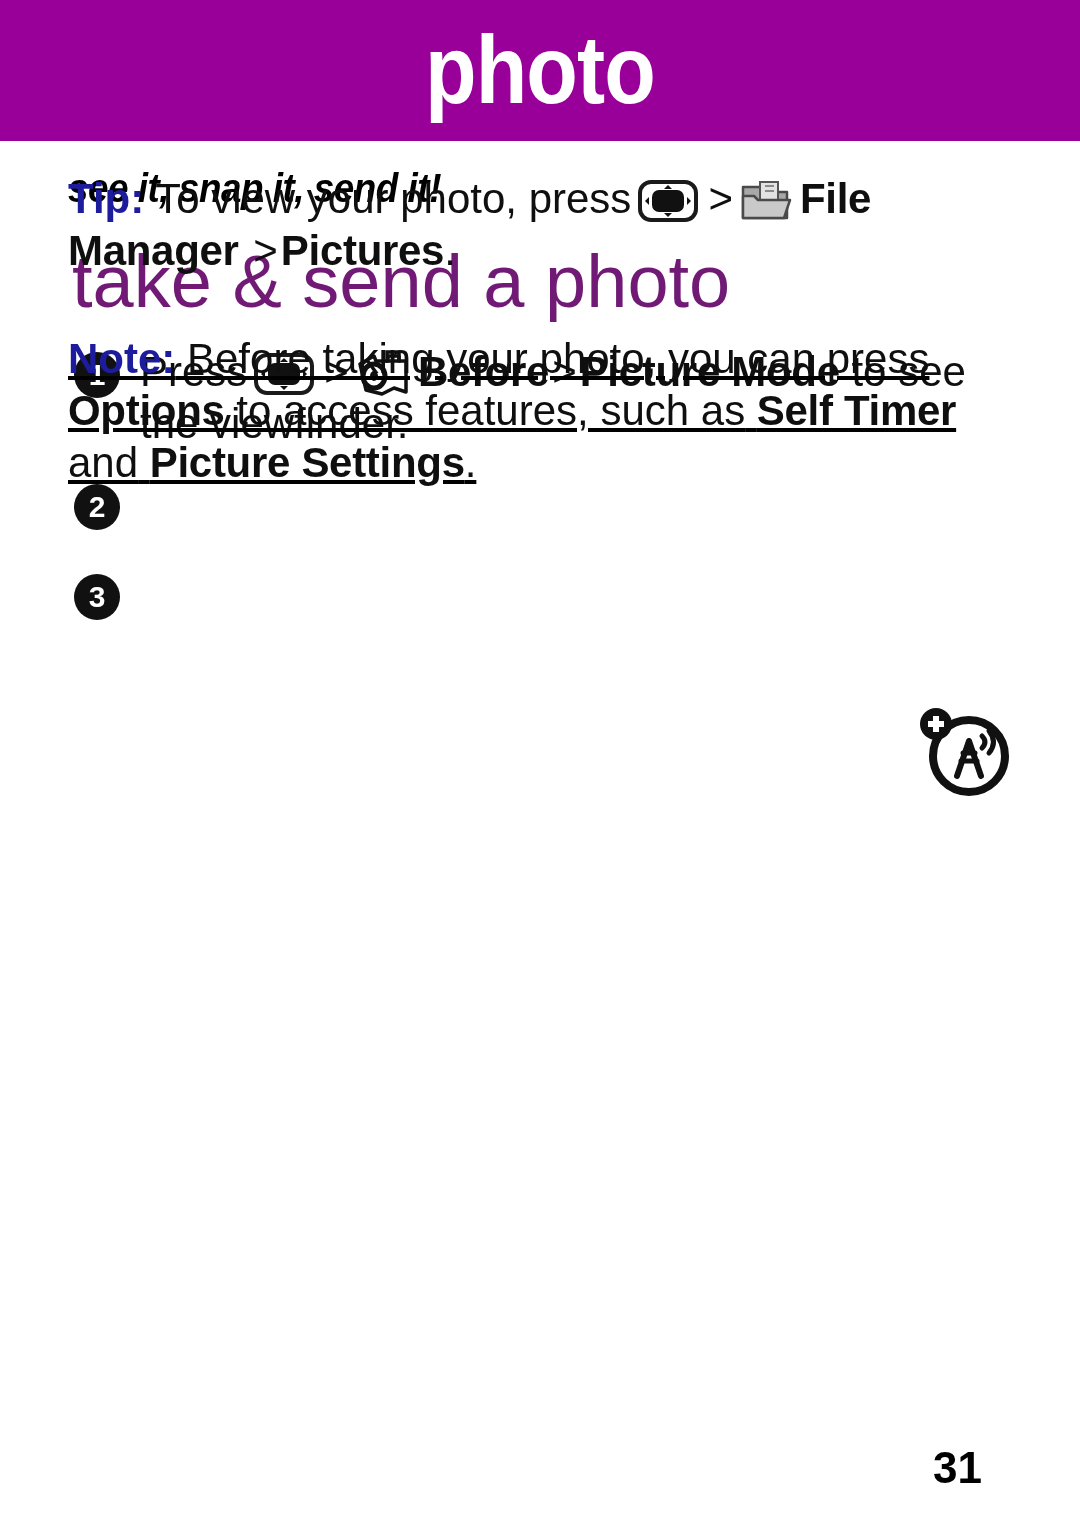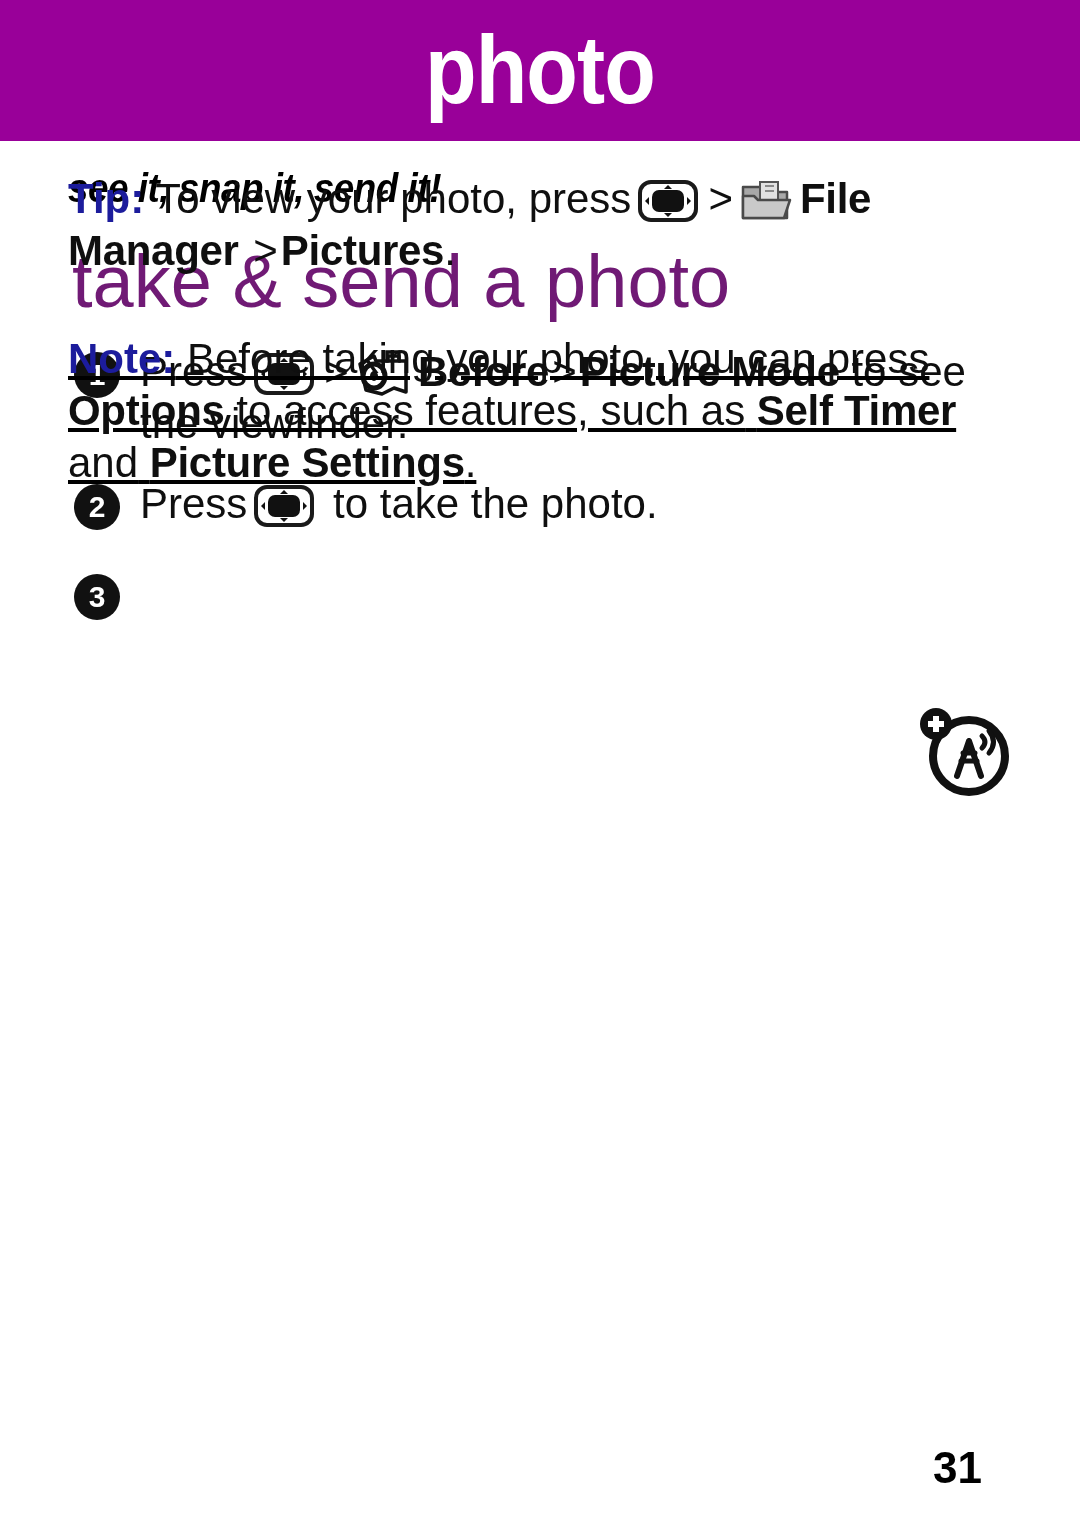--- a/index.html
+++ b/index.html
@@ -213,28 +213,20 @@
             </svg></span><span class="gt">&gt;</span><span class="icon icon-camera"><svg viewBox="0 0 58 48" width="58" height="48" aria-hidden="true">
               <path d="M6 14 L20 6 L22 11 L34 11 L34 6 L45 6 L45 11 L52 11 L52 42 L40 38 L28 44 L12 40 Z" fill="none" stroke="#111111" stroke-width="3.5" stroke-linejoin="round"></path>
               <rect x="33" y="2" width="12" height="9" fill="none" stroke="#111111" stroke-width="3.5"></rect>
               <ellipse cx="20" cy="26" rx="11" ry="12" fill="none" stroke="#111111" stroke-width="5"></ellipse>
               <ellipse cx="20" cy="26" rx="4" ry="5" fill="#111111"></ellipse>
             </svg></span><span class="ui-term">Before</span><span class="gt">&gt;</span><span class="ui-term">Picture Mode</span> <span>to see the viewfinder.</span></div>
     </div>
 
     <div class="step">
       <div class="step-num">2</div>
-      <div class="step-text"><span>Press</span><span class="icon icon-dpad"><svg viewBox="0 0 62 44" width="62" height="44" aria-hidden="true">
-              <rect x="3" y="3" width="56" height="38" rx="11" ry="11" fill="none" stroke="#1a1a1a" stroke-width="4"></rect>
-              <rect x="15" y="11" width="32" height="22" rx="7" ry="7" fill="#111111"></rect>
-              <polygon points="31,6 27,10 35,10" fill="#111111"></polygon>
-              <polygon points="31,38 27,34 35,34" fill="#111111"></polygon>
-              <polygon points="8,22 12,18 12,26" fill="#111111"></polygon>
-              <polygon points="54,22 50,18 50,26" fill="#111111"></polygon>
-            </svg></span> <span>to take the photo.</span></div>
     </div>
 
     <div class="step">
       <div class="step-num">3</div>
     </div>
 
   </div>
 
   <div class="para-block" style="margin-top:32px;">
     <div class="para"><span class="label-blue">Tip:</span> <span>To view your photo, press</span><span class="icon icon-dpad"><svg viewBox="0 0 62 44" width="62" height="44" aria-hidden="true">

